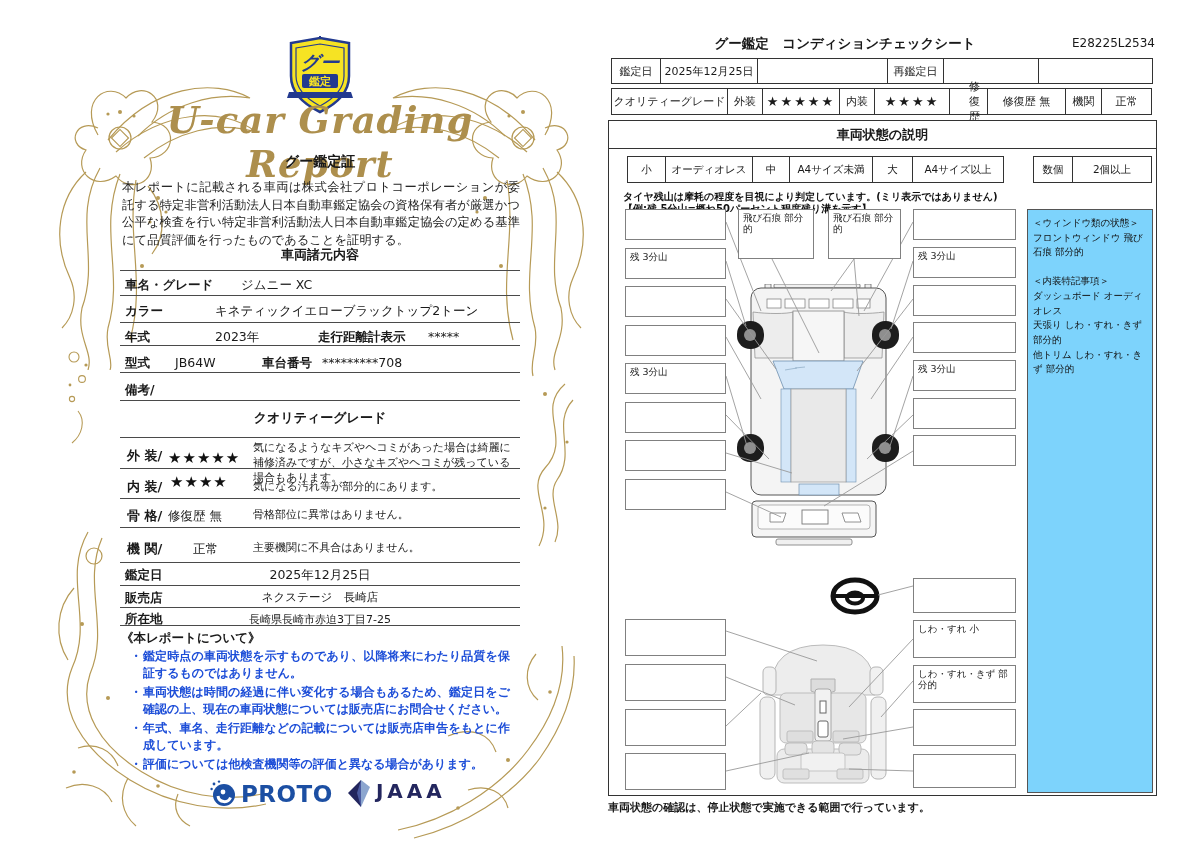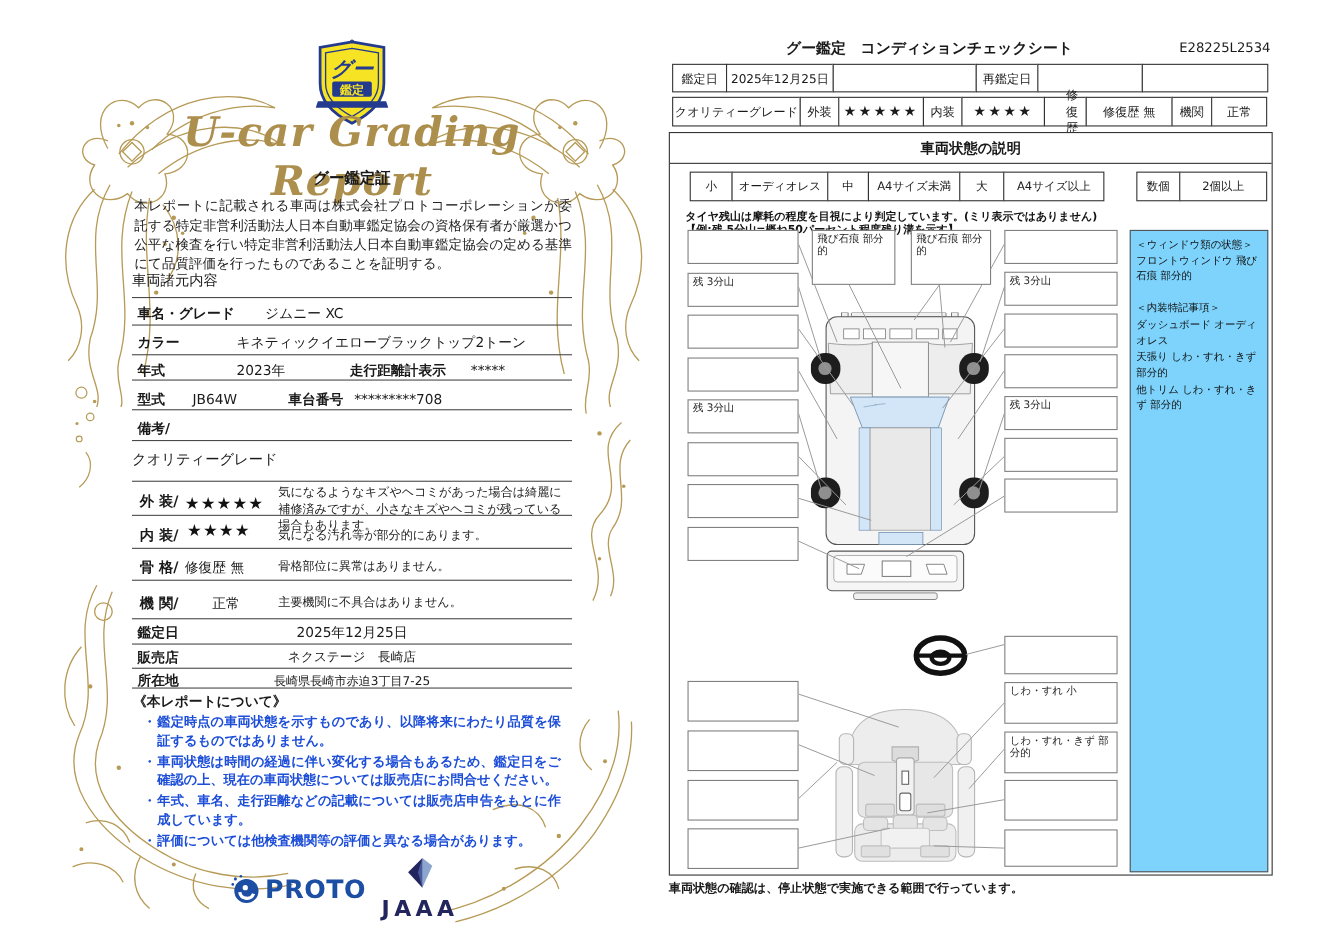--- a/index.html
+++ b/index.html
@@ -10,21 +10,21 @@
   .hr{position:absolute;height:1px;background:#4a4a4a;}
   .center{text-align:center;}
   
   .gr-title{position:absolute;left:90px;top:98px;width:460px;text-align:center;
             font-family:"DejaVu Serif","Liberation Serif",serif;font-style:italic;font-weight:bold;
             font-size:37px;color:#ad8f4d;letter-spacing:1px;}
   .cert-title{position:absolute;left:120px;top:153px;width:400px;text-align:center;
               font-size:14px;font-weight:700;}
   .intro{position:absolute;left:122px;top:179px;width:398px;font-size:12.3px;line-height:1.44;
          text-align:justify;color:#222;}
-  .sec-title{position:absolute;left:120px;width:400px;font-size:13px;font-weight:400;}
+  .sec-title{position:absolute;left:120px;width:400px;text-align:center;font-size:13px;font-weight:700;}
   .lbl{font-size:12.5px;font-weight:600;}
   .val{font-size:12.5px;}
   .stars-l{font-size:15px;letter-spacing:1px;color:#111;}
   .desc{position:absolute;font-size:11px;line-height:1.35;color:#222;white-space:normal;}
   .about-title{position:absolute;left:121px;top:630px;font-size:12.5px;font-weight:600;
                font-family:"DejaVu Serif","Liberation Serif",serif;}
   .about-item{position:relative;padding-left:13px;margin-bottom:2px;font-size:12px;line-height:1.42;
               font-family:"DejaVu Serif","Liberation Serif",serif;color:#1d4ed8;text-align:justify;font-weight:bold;}
   .about-item:before{content:"・";position:absolute;left:0;top:0;}
   #about-list{position:absolute;left:130px;top:648px;width:380px;}
@@ -241,21 +241,21 @@
       <svg width="27" height="28" viewBox="0 0 27 28">
         <circle cx="14" cy="15" r="11" fill="#1c4fa3"></circle>
         <path d="M8,16 a6.5,6.5 0 0 0 12.5,1.5" fill="none" stroke="#fff" stroke-width="3"></path>
         <circle cx="13" cy="12" r="2.4" fill="#fff"></circle>
         <circle cx="4" cy="4" r="1.4" fill="#1c4fa3"></circle>
           <circle cx="9" cy="1.6" r="1.2" fill="#1c4fa3"></circle>
           <circle cx="1.6" cy="9" r="1.2" fill="#1c4fa3"></circle>
       </svg>
       <span class="proto-text">PROTO</span>
     </span>
-    <span style="display:flex;align-items:center;gap:5px;flex-direction:column;">
+    <span style="display:flex;gap:5px;">
       <svg width="24" height="30" viewBox="0 0 24 30">
         <polygon points="14,1 14,28 1,14" fill="#23265e"></polygon>
         <polygon points="14,1 23,8 14,28" fill="#8ca6cf"></polygon>
         <polygon points="14,1 14,28 10,14" fill="#4a5aa0"></polygon>
       </svg>
       <span class="jaaa-text">JAAA</span>
     </span>
   </div>
 
   <div class="rp-title">グー鑑定　コンディションチェックシート</div>

